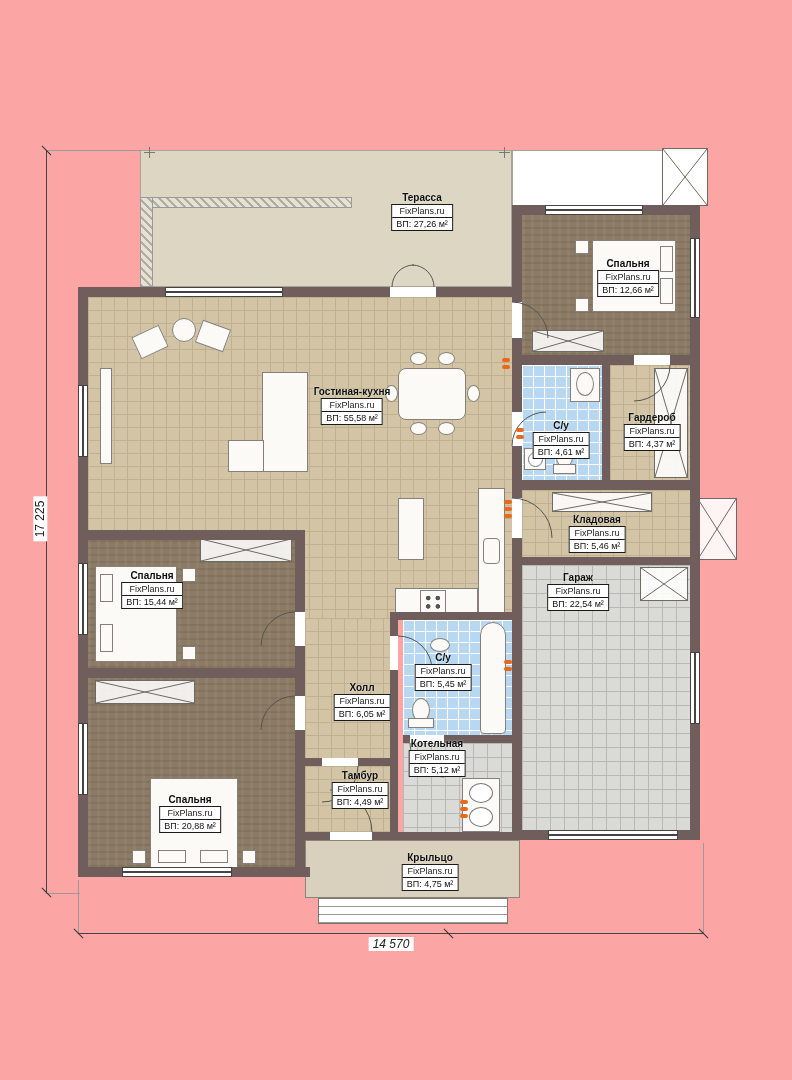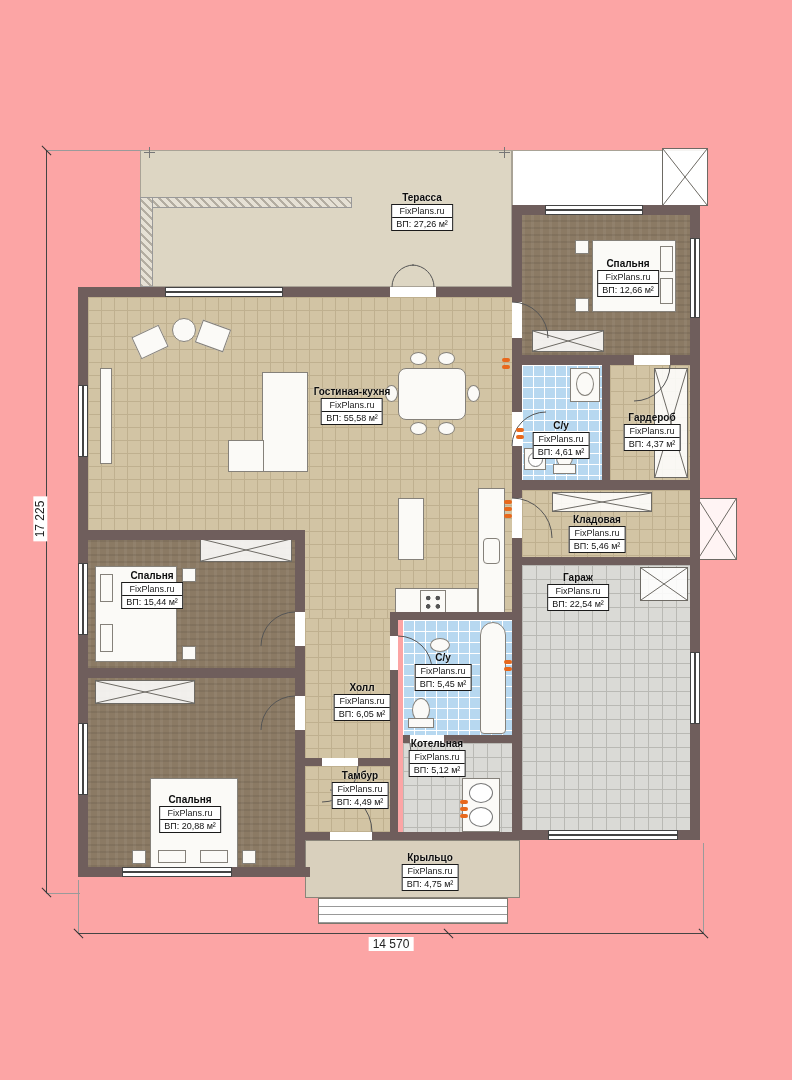--- a/index.html
+++ b/index.html
@@ -349,15 +349,15 @@
   <div class="ext" style="left:46px;top:150px;width:96px;height:1px;"></div>
   <div class="ext" style="left:46px;top:893px;width:34px;height:1px;"></div>
   <div class="dimlabel" style="left:18px;top:512px;transform:rotate(-90deg);transform-origin:center;">17 225</div>
 
   <div class="dim" style="left:78px;top:933px;width:626px;height:1px;"></div>
   <div class="tick" style="left:72px;top:933px;"></div>
   <div class="tick" style="left:697px;top:933px;"></div>
   <div class="tick" style="left:442px;top:933px;"></div>
   <div class="ext" style="left:78px;top:880px;width:1px;height:53px;"></div>
   <div class="ext" style="left:703px;top:843px;width:1px;height:90px;"></div>
-  <div class="dimlabel" style="left:391px;top:937px;transform:translateX(-50%);">14 570</div>
+  <div class="dimlabel" style="left:391px;top:937px;transform:translateX(-50%);font-style:italic;">14 570</div>
 
 </div>
 
 </body></html>

